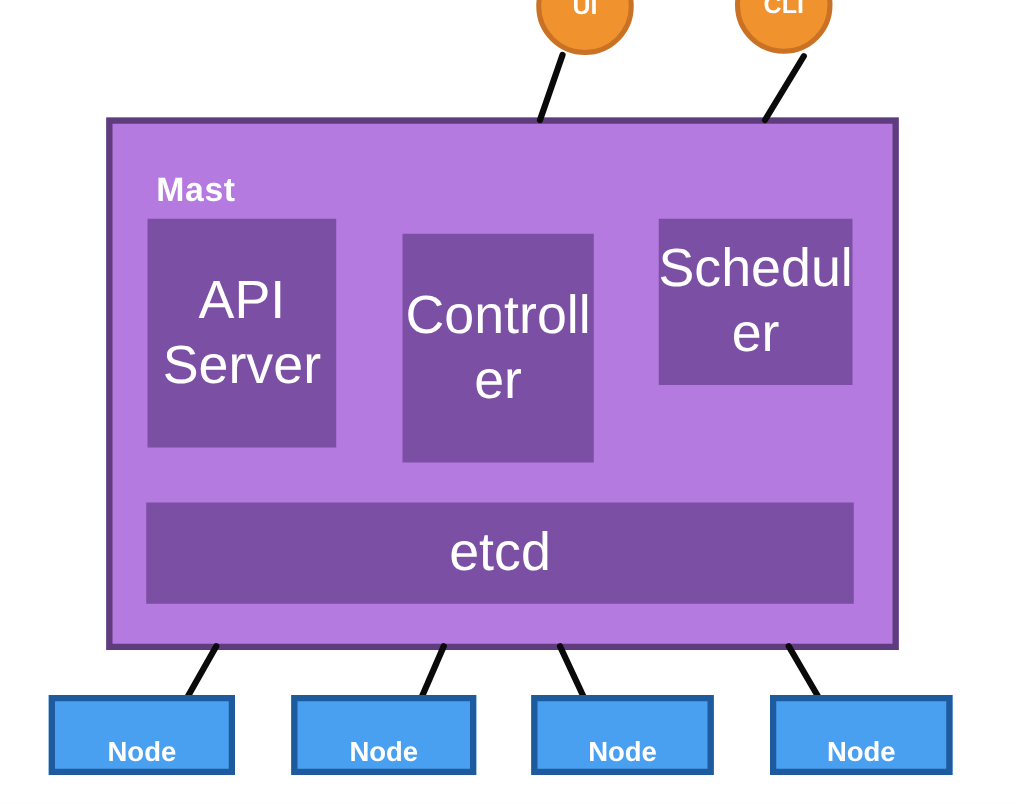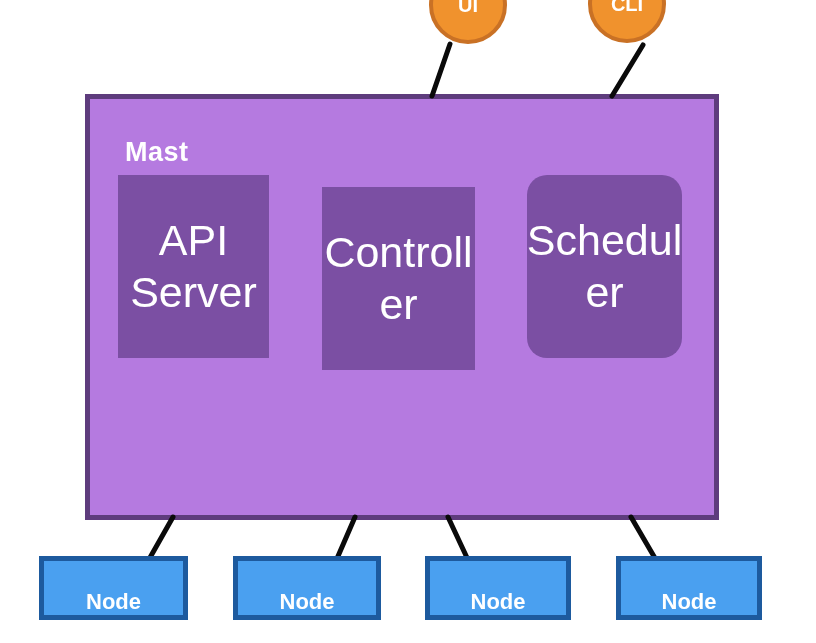--- a/index.html
+++ b/index.html
@@ -50,21 +50,21 @@
     align-items: center;
     justify-content: center;
     text-align: center;
     color: var(--text, #ffffff);
     font-size: 43px;
     line-height: 1.2;
   }
   .component .lbl { white-space: pre-line; }
   .comp-api       { left: 118px; top: 175px; width: 151px; height: 183px; }
   .comp-controller{ left: 322px; top: 187px; width: 153px; height: 183px; }
-  .comp-scheduler { left: 527px; top: 175px; width: 155px; height: 183px; border-radius: 20px; }
+  .comp-scheduler { left: 527px; top: 175px; width: 155px; height: 133px; }
   .comp-etcd      { left: 117px; top: 402px; width: 566px; height: 81px; }
   .client {
     position: absolute;
     width: 70px; height: 70px;
     border-radius: 50%;
     box-sizing: content-box;
     background: var(--client-fill, #f0922d);
     border: 4px solid var(--client-border, #c97125);
     z-index: 6;
     display: flex;
@@ -122,20 +122,23 @@
   <div class="component comp-controller">
     <span class="lbl">Controll
 er</span>
   </div>
 
   <div class="component comp-scheduler">
     <span class="lbl">Schedul
 er</span>
   </div>
 
+  <div class="component comp-etcd">
+    <span class="lbl">etcd</span>
+  </div>
 
   <div class="client client-ui">
     <span>UI</span>
   </div>
 
   <div class="client client-cli">
     <span>CLI</span>
   </div>
 
   <div class="node node-1">

